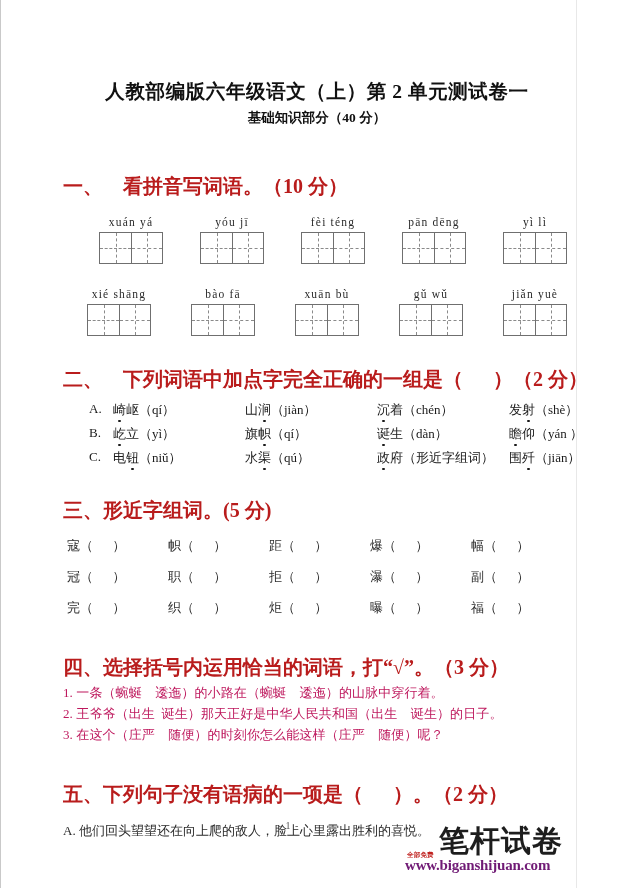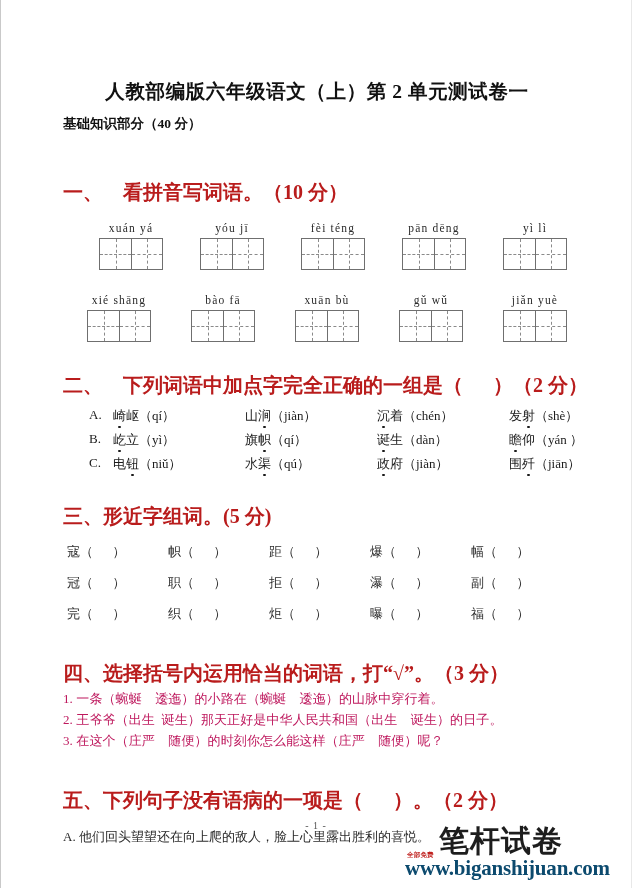--- a/index.html
+++ b/index.html
@@ -11,21 +11,21 @@
     width: 632px;
     height: 888px;
     position: relative;
     font-family: "Liberation Serif", "DejaVu Serif", serif;
     color: #1a1a1a;
     overflow: hidden;
   }
   .page {
     position: absolute;
     left: 0; top: 0;
-    width: 632px;
+    width: 577px;
     height: 888px;
     box-sizing: border-box;
     border-left: 1px solid #c9c9c9;
     border-right: 1px solid #e8e8e8;
     background: #fff;
   }
   .content {
     position: absolute;
     left: 62px;
     top: 0;
@@ -36,21 +36,22 @@
   .doc-title {
     margin-top: 78px;
     text-align: center;
     font-size: 19.5px;
     font-weight: bold;
     letter-spacing: 0.6px;
     color: #111;
     font-family: "Liberation Serif", "DejaVu Serif", serif;
   }
   .doc-subtitle {
-    margin-top: 10px;
+    margin-top: 4px;
+    text-align: center;
     font-size: 13.5px;
     font-weight: bold;
     color: #111;
   }
 
   
   .sec-head {
     font-size: 20px;
     font-weight: bold;
     color: #b91c1c;
@@ -214,23 +215,23 @@
   .wm-cn {
     font-size: 30px;
     font-weight: bold;
     color: #1d1d1d;
     letter-spacing: 1px;
     line-height: 1;
     padding-left: 34px;
     font-family: "Liberation Sans", "DejaVu Sans", sans-serif;
   }
   .wm-url {
-    font-size: 21px;
-    font-weight: bold;
-    color: #0c4a6e;
+    font-size: 15px;
+    font-weight: bold;
+    color: #701a75;
     letter-spacing: -0.2px;
     line-height: 1.1;
     margin-top: 1px;
     font-family: "Liberation Serif", "DejaVu Serif", serif;
   }
   .wm-free {
     position: absolute;
     left: 2px;
     top: 25px;
     font-size: 6.5px;
@@ -348,21 +349,21 @@
           <div class="mc-item"><span></span><span class="dotted">诞</span><span>生（dàn）</span></div>
           <div class="mc-item"><span></span><span class="dotted">瞻</span><span>仰（yán ）</span></div>
         </div>
       </div>
 
       <div class="mc-row">
         <div class="mc-label">C.</div>
         <div class="mc-items">
           <div class="mc-item"><span>电</span><span class="dotted">钮</span><span>（niǔ）</span></div>
           <div class="mc-item"><span>水</span><span class="dotted">渠</span><span>（qú）</span></div>
-          <div class="mc-item"><span></span><span class="dotted">政</span><span>府（jiàn）</span></div>
+          <div class="mc-item"><span></span><span class="dotted">政</span><span>府（形近字组词）</span></div>
           <div class="mc-item"><span>围</span><span class="dotted">歼</span><span>（jiān）</span></div>
         </div>
       </div>
 
     </div>
 
     <div class="sec-head sec-3">三、形近字组词。(5 分)</div>
     <div class="xj-table">
       <div class="xj-row">
         <div class="xj-cell">寇（      ）</div>

